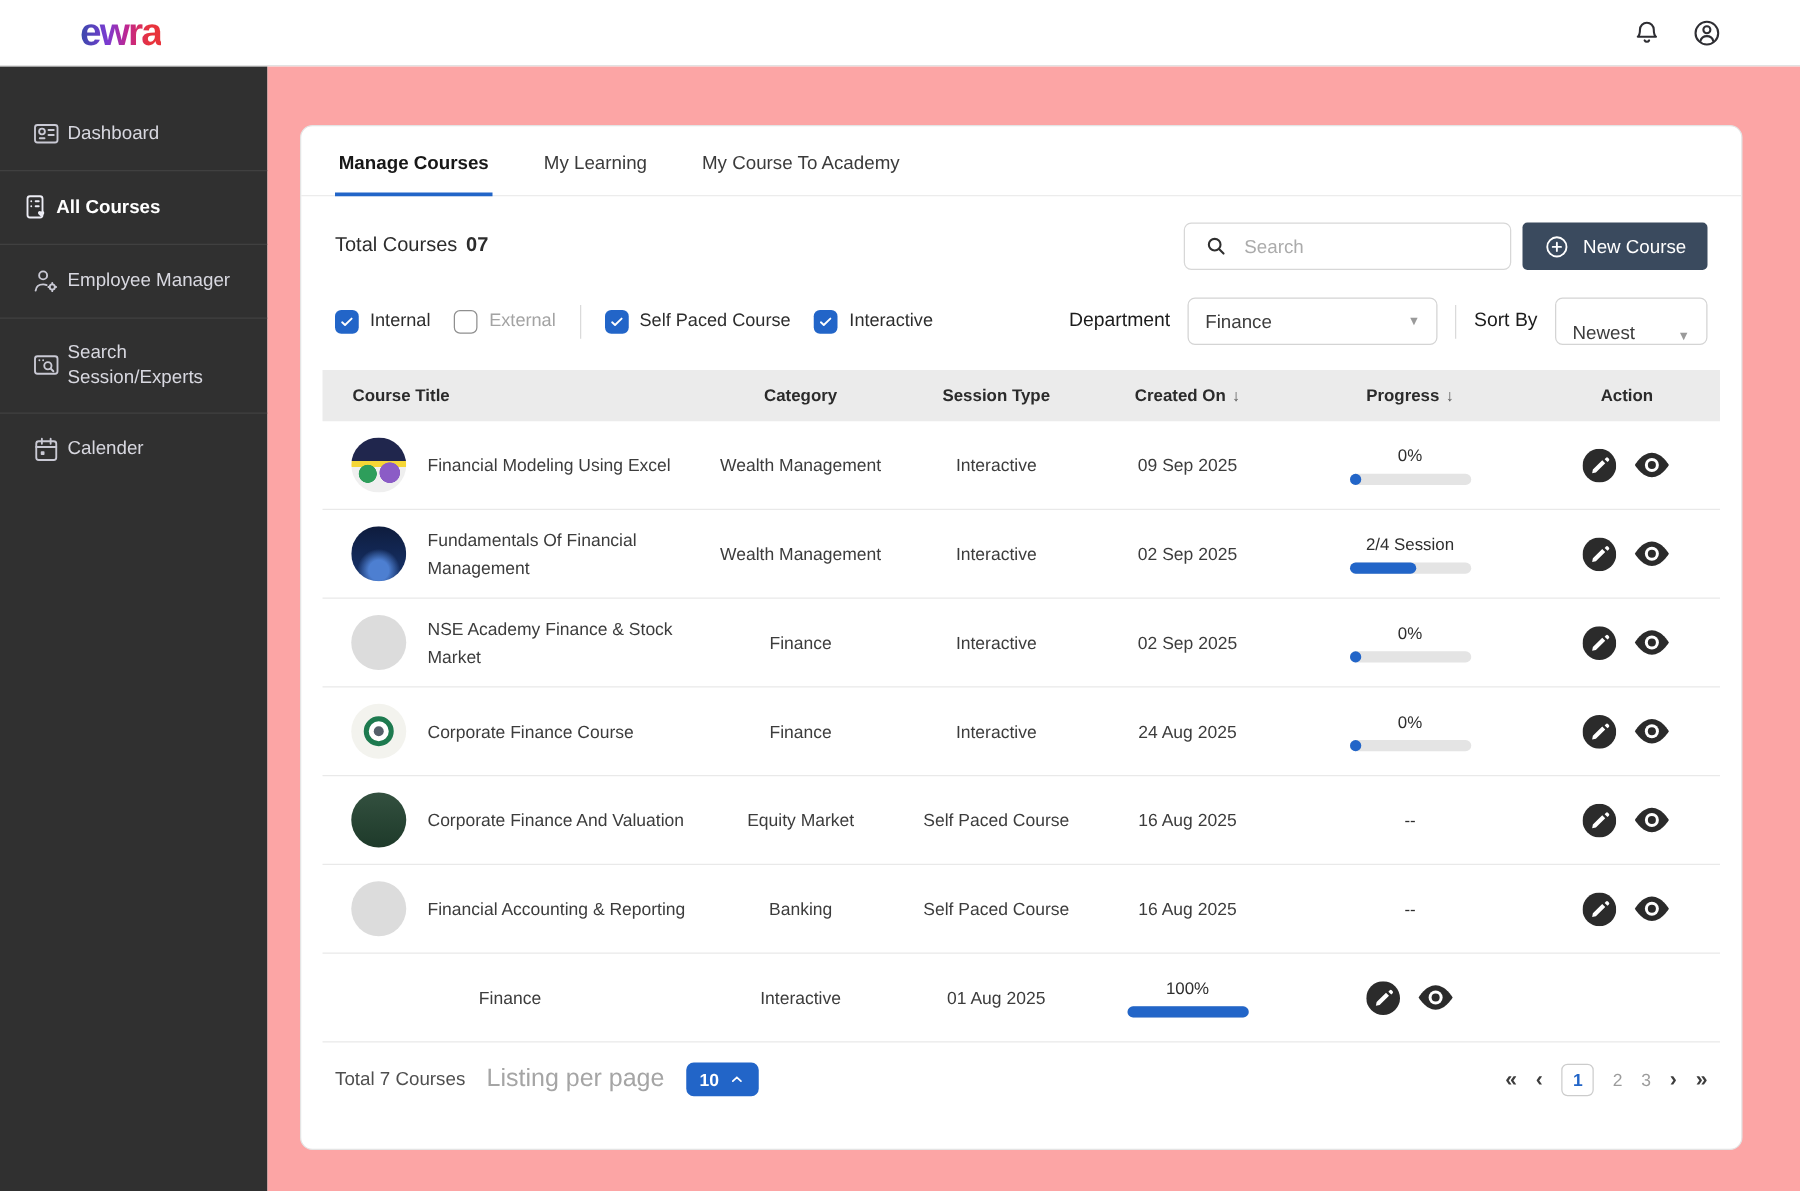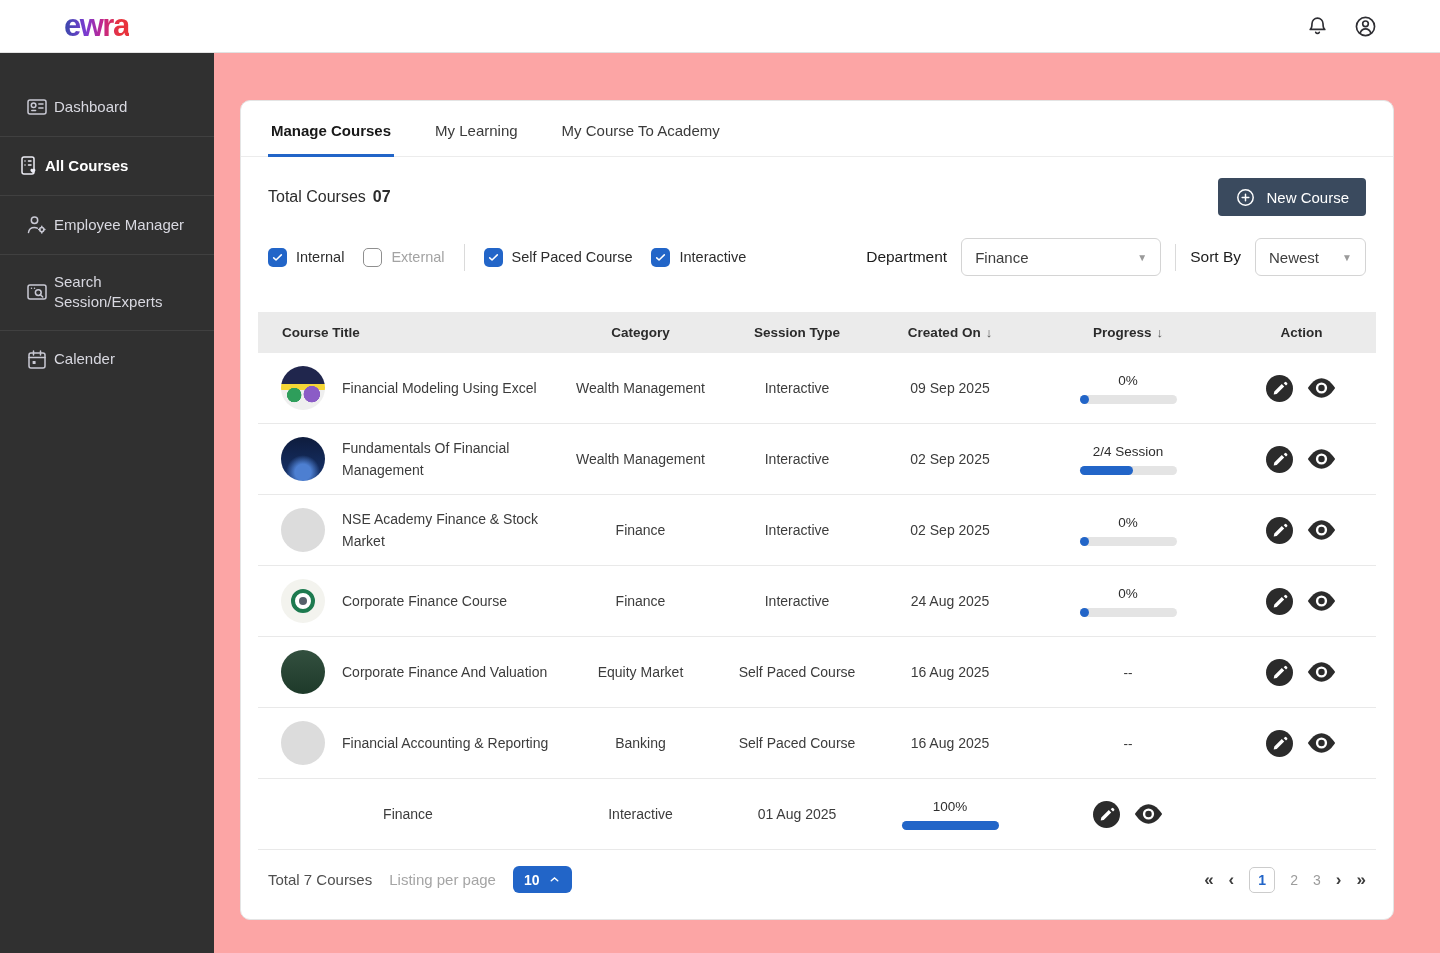--- a/index.html
+++ b/index.html
@@ -66,26 +66,26 @@
   .cbox { width:19px; height:19px; flex:0 0 19px; border-radius:5px; background:var(--accent,#2265c8);
     display:flex; align-items:center; justify-content:center; }
   .cbox.off { background:#fff; border:1.6px solid #8f8f8f; }
   .cbox svg { width:13px; height:13px; }
   .vsep { width:1px; height:27px; background:#dadada; }
   .filter-right { margin-left:auto; display:flex; align-items:center; gap:14px; }
   .grp-label { font-size:15.5px; font-weight:400; color:#1c1c1c; }
   .select { height:38px; border:1px solid #d4d4d4; border-radius:6px; background:#fff; cursor:pointer;
     display:flex; align-items:center; justify-content:space-between; padding:0 13px; font-size:15px; color:#3d3d3d; }
   .select .caret { color:#9a9a9a; font-size:10px; margin-left:10px; }
-  .select.dep { width:200px; } .select.sort { width:111px; }
+  .select.dep { width:200px; } .select.sort { width:122px;align-items:flex-end; }
 
   
   .table { margin:0 17px; }
   .thead, .trow { display:grid; grid-template-columns:300px 165px 148px 158px 198px 1fr; align-items:center; }
-  .thead { background:var(--header-grey,#ebebeb); height:41px; font-size:13.5px; font-weight:700; color:#2b2b2b;margin-top:16px; }
+  .thead { background:var(--header-grey,#ebebeb); height:41px; font-size:13.5px; font-weight:700; color:#2b2b2b; }
   .th { text-align:center; }
   .th-title { text-align:left; padding-left:24px; }
   .sort-arrow { font-weight:400; color:#555; margin-left:5px; font-size:13px; }
   .trow { border-bottom:1px solid #e9e9e9; min-height:71px; padding:9px 0; }
   .cell { font-size:14px; color:#3c3c3c; }
   .center { text-align:center; }
   .cell-title { display:flex; align-items:center; gap:17px; padding-left:23px; }
   .title-text { max-width:210px; line-height:1.6; cursor:pointer; }
   .thumb { width:44px; height:44px; flex:0 0 44px; border-radius:50%; position:relative; overflow:hidden; background:#dcdcdc; }
   .thumb-excel-book { background:
@@ -106,21 +106,21 @@
   .prog-fill { display:block; height:100%; background:var(--accent,#2265c8); border-radius:5px; min-width:9px; }
   .actions { display:flex; align-items:center; justify-content:center; gap:13px; }
   .act-btn { border:0; background:none; padding:0; cursor:pointer; display:flex; }
   .act-btn.edit svg { width:27px; height:27px; }
   .act-btn.view svg { width:31px; height:24px; }
 
   
   .footer { display:flex; align-items:center; padding:16px 27px 0;gap:44px; }
   .footer-left { display:flex; align-items:center; gap:17px; }
   .f-total { font-size:15px; color:#4f4f4f; }
-  .f-perpage { font-size:15px; color:#a5a5a5; }
+  .f-perpage { font-size:20px; color:#a5a5a5; }
   .pill { height:27px; background:var(--accent,#2265c8); border-radius:6px; color:#fff; border:0; font-family:inherit;
     display:flex; align-items:center; gap:8px; padding:0 11px; font-size:14px; font-weight:700; cursor:pointer; }
   .pill svg { width:13px; height:13px; fill:none; stroke:#fff; stroke-width:2.6; stroke-linecap:round; }
   .pager { margin-left:auto; display:flex; align-items:center; gap:15px; }
   .pg-nav { font-size:17px; font-weight:700; color:#3d3d3d; cursor:pointer; line-height:1; user-select:none; }
   .pages { display:flex; align-items:center; gap:15px; }
   .page { font-size:14px; color:#9c9c9c; cursor:pointer; }
   .page-active { width:26px; height:26px; border:1px solid #ccc; border-radius:5px; background:#fff;
     display:flex; align-items:center; justify-content:center; color:var(--accent,#2265c8); font-weight:700; }
 </style>
@@ -208,20 +208,29 @@
         <div class="tab active">Manage Courses</div>
         <div class="tab">My Learning</div>
         <div class="tab">My Course To Academy</div>
       </div>
 
     <div class="summary-row">
       <div class="total">
         <span>Total Courses</span><b>07</b>
       </div>
       <div class="summary-right">
+        <div class="searchbox">
+          <span class="s-icon">
+            <svg viewBox="0 0 24 24">
+                <circle cx="10.5" cy="10.5" r="5.6"></circle>
+                <path d="M14.9 14.9l4.1 4.1"></path>
+              </svg>
+          </span>
+          <input type="text" placeholder="Search" style="">
+        </div>
         <button class="new-course">
           <span class="pc-icon">
             <svg viewBox="0 0 24 24">
                 <circle cx="12" cy="12" r="8.8"></circle>
                 <path d="M12 8.2v7.6M8.2 12h7.6"></path>
               </svg>
           </span>
           <span>New Course</span>
         </button>
       </div>

